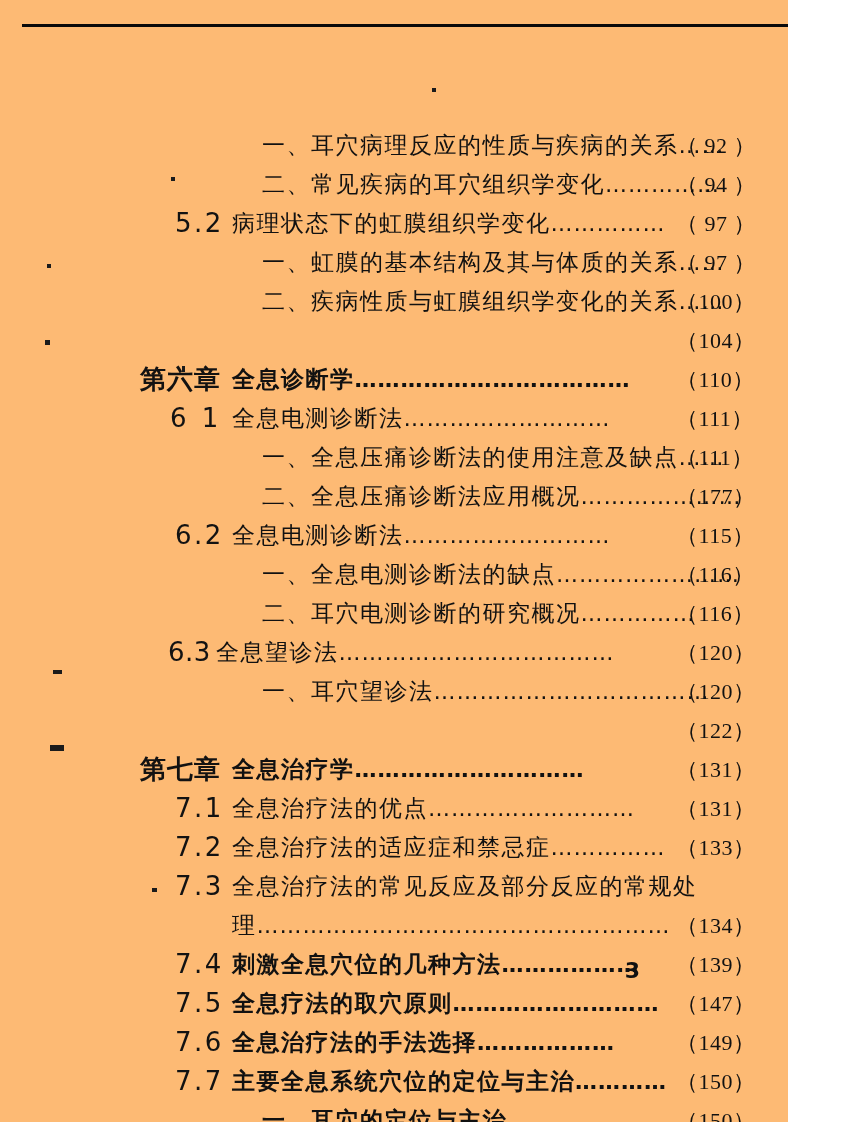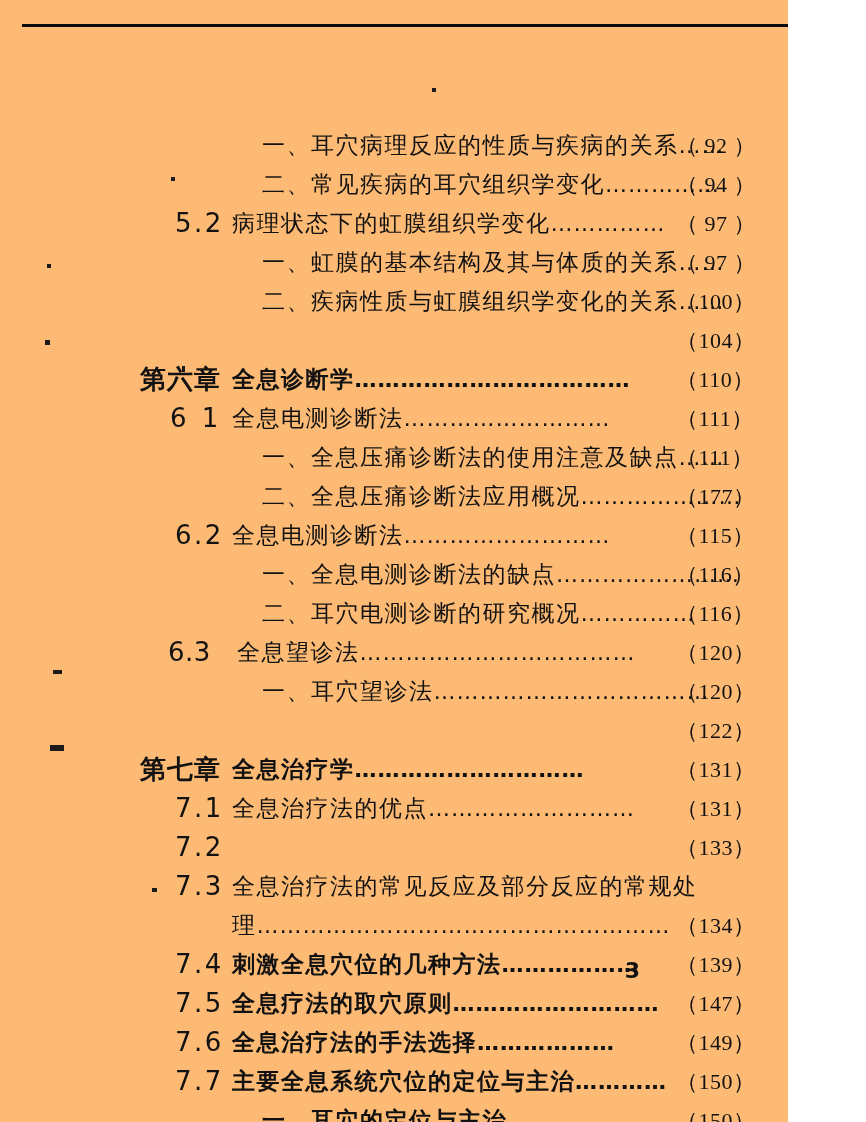--- a/index.html
+++ b/index.html
@@ -75,21 +75,21 @@
   .title.lvl-chap {
     left: 232px;
     font-weight: bold;
     letter-spacing: 1.5px;
   }
   .title.lvl-sec {
     left: 232px;
     letter-spacing: 1.5px;
   }
   .title.lvl-sec-tight {
-    left: 237px;
+    left: 216px;
     letter-spacing: 1.5px;
   }
   .title.lvl-sub {
     left: 262px;
     letter-spacing: 1.5px;
   }
   .title.lvl-cont {
     left: 232px;
     letter-spacing: 1.5px;
   }
@@ -212,20 +212,21 @@
         <span class="title lvl-chap bold"><span>全息治疗学</span><span class="leader">…………………………</span></span>
         <span class="pg">（131）</span>
       </div>
       <div class="row">
         <span class="num sec">7.1</span>
         <span class="title lvl-sec"><span>全息治疗法的优点</span><span class="leader">………………………</span></span>
         <span class="pg">（131）</span>
       </div>
       <div class="row">
         <span class="num sec">7.2</span>
+        <span class="title lvl-sec"><span>全息治疗法的适应症和禁忌症</span><span class="leader">……………</span></span>
         <span class="pg">（133）</span>
       </div>
       <div class="row">
         <span class="num sec">7.3</span>
         <span class="title lvl-sec"><span>全息治疗法的常见反应及部分反应的常规处</span></span>
       </div>
       <div class="row">
         <span class="title lvl-cont"><span>理</span><span class="leader">………………………………………………</span></span>
         <span class="pg">（134）</span>
       </div>

